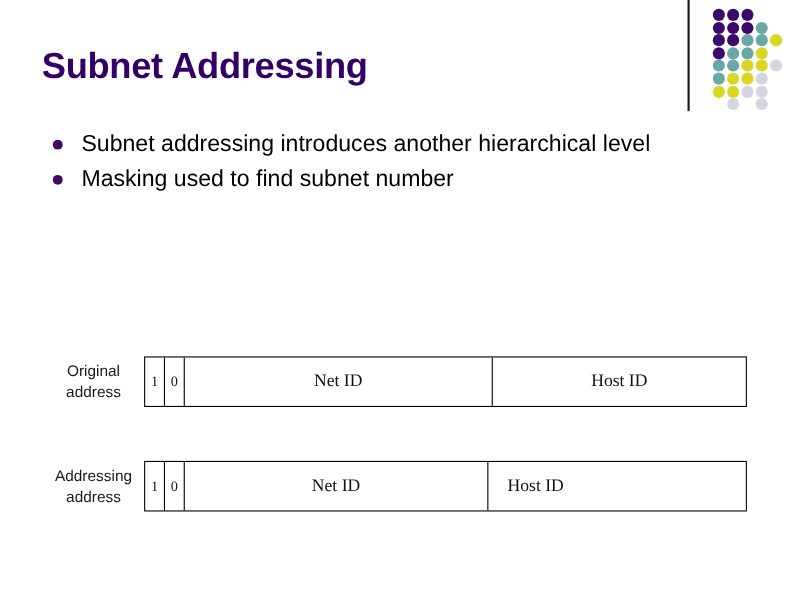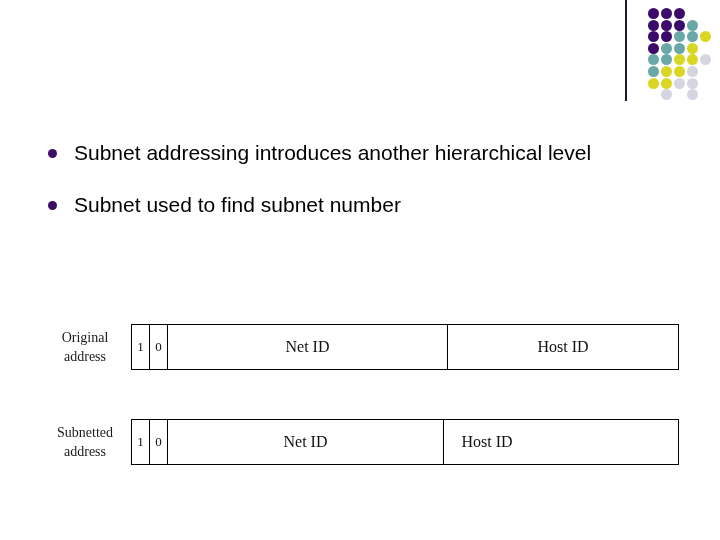--- a/index.html
+++ b/index.html
@@ -73,40 +73,39 @@
     left: 6px;
     top: 11px;
     width: 9px;
     height: 9px;
     border-radius: 50%;
     background: #3d0c63;
   }
   .bullet-text {
     display: block;
     max-width: 600px;
-    margin-top: 22px;
   }
 
   
   .diagram {
     position: absolute;
     left: 40px;
     width: 640px;
     height: 48px;
   }
   #diagram-original { top: 324px; }
   #diagram-subnetted { top: 419px; }
 
   .diagram-label {
     position: absolute;
     left: 0px;
     top: 0px;
     width: 90px;
     text-align: center;
-    font-family: Liberation Serif, serif;
+    font-family: Liberation Sans, sans-serif;
     font-size: 14px;
     line-height: 19px;
     color: #1a1a1a;
     padding-top: 4px;
   }
   .diagram-label span { display: block; }
 
   .diagram-table {
     position: absolute;
     left: 91px;
@@ -168,48 +167,49 @@
       <span class="logo-dot" style="left: 26px; top: 58px; background: rgb(217, 215, 35);"></span>
       <span class="logo-dot" style="left: 39px; top: 58px; background: rgb(213, 213, 226);"></span>
       <span class="logo-dot" style="left: 0px; top: 69.6px; background: rgb(217, 215, 35);"></span>
       <span class="logo-dot" style="left: 13px; top: 69.6px; background: rgb(217, 215, 35);"></span>
       <span class="logo-dot" style="left: 26px; top: 69.6px; background: rgb(213, 213, 226);"></span>
       <span class="logo-dot" style="left: 39px; top: 69.6px; background: rgb(213, 213, 226);"></span>
       <span class="logo-dot" style="left: 13px; top: 81.2px; background: rgb(213, 213, 226);"></span>
       <span class="logo-dot" style="left: 39px; top: 81.2px; background: rgb(213, 213, 226);"></span>
     </div>
 
+  <div id="title" style="color: rgb(51, 0, 102);">Subnet Addressing</div>
 
   <div id="bullets">
     <div class="bullet-row">
       <span class="bullet-marker" style="background: rgb(61, 12, 99);"></span>
       <span class="bullet-text">Subnet addressing introduces another hierarchical level</span>
     </div>
     <div class="bullet-row">
       <span class="bullet-marker" style="background: rgb(61, 12, 99);"></span>
-      <span class="bullet-text">Subnet used to find subnet number</span>
+      <span class="bullet-text">Masking used to find subnet number</span>
     </div>
   </div>
 
   <div class="diagram" id="diagram-original">
     <div class="diagram-label">
       <span>Original</span>
       <span>address</span>
     </div>
     <div class="diagram-table">
       <div class="cell cell-bit">1</div>
       <div class="cell cell-bit">0</div>
       <div class="cell" style="width:280px">Net ID</div>
       <div class="cell" style="width:230px">Host ID</div>
     </div>
   </div>
 
   <div class="diagram" id="diagram-subnetted">
     <div class="diagram-label">
-      <span>Subnetted</span>
+      <span>Addressing</span>
       <span>address</span>
     </div>
     <div class="diagram-table">
       <div class="cell cell-bit">1</div>
       <div class="cell cell-bit">0</div>
       <div class="cell" style="width:276px">Net ID</div>
       <div class="cell" style="width:86px">Host ID</div>
     </div>
   </div>
 

